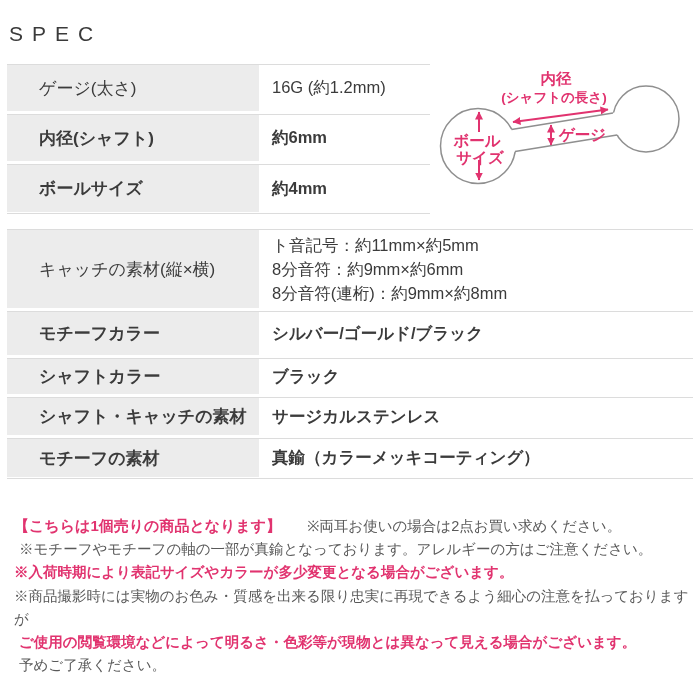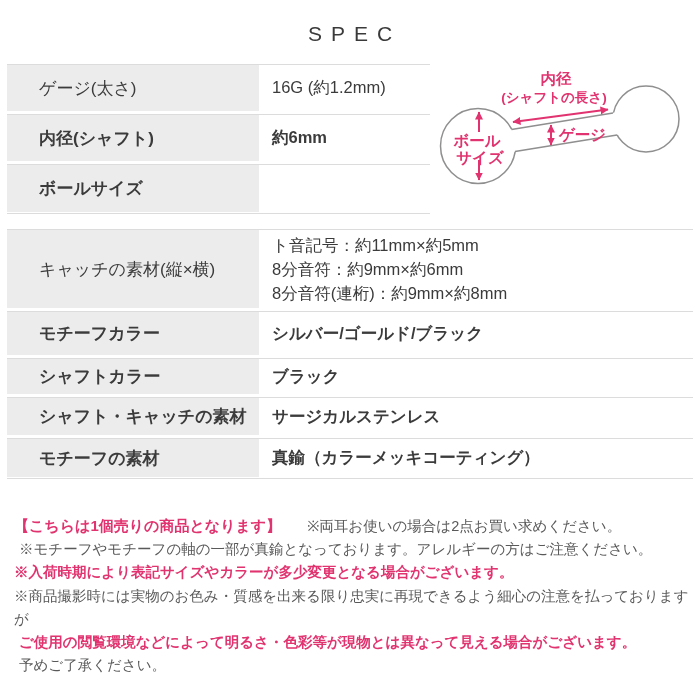--- a/index.html
+++ b/index.html
@@ -10,21 +10,21 @@
     height: 700px;
     background: #ffffff;
     font-family: "Liberation Sans", sans-serif;
     color: #3b3b3b;
     overflow: hidden;
   }
   .page-title {
     position: absolute;
     top: 22px; left: 0;
     width: 100%;
-    text-align: center;
+    text-align: left;
     font-size: 21px;
     font-weight: 400;
     letter-spacing: 9px;
     text-indent: 9px;
     color: #3a3a3a;
   }
   
   .spec-section {
     position: absolute;
     left: 7px;
@@ -97,20 +97,23 @@
         </div>
     </div>
     <div class="srow h47">
       <div class="cell-label">内径(シャフト)</div>
       <div class="cell-value">
           <span>約6mm</span>
         </div>
     </div>
     <div class="srow h48">
       <div class="cell-label">ボールサイズ</div>
+      <div class="cell-value">
+          <span>約4mm</span>
+        </div>
     </div>
   </div>
 
   <div class="diagram">
     <svg width="266" height="164" viewBox="0 0 266 164" xmlns="http://www.w3.org/2000/svg">
       <defs>
         <marker id="ah" markerUnits="userSpaceOnUse" markerWidth="11" markerHeight="10" refX="7.5" refY="4" orient="auto">
           <path d="M0,0 L8,4 L0,8 Z" fill="#e1336f"></path>
         </marker>
         <marker id="ahr" markerUnits="userSpaceOnUse" markerWidth="11" markerHeight="10" refX="7.5" refY="4" orient="auto-start-reverse">

